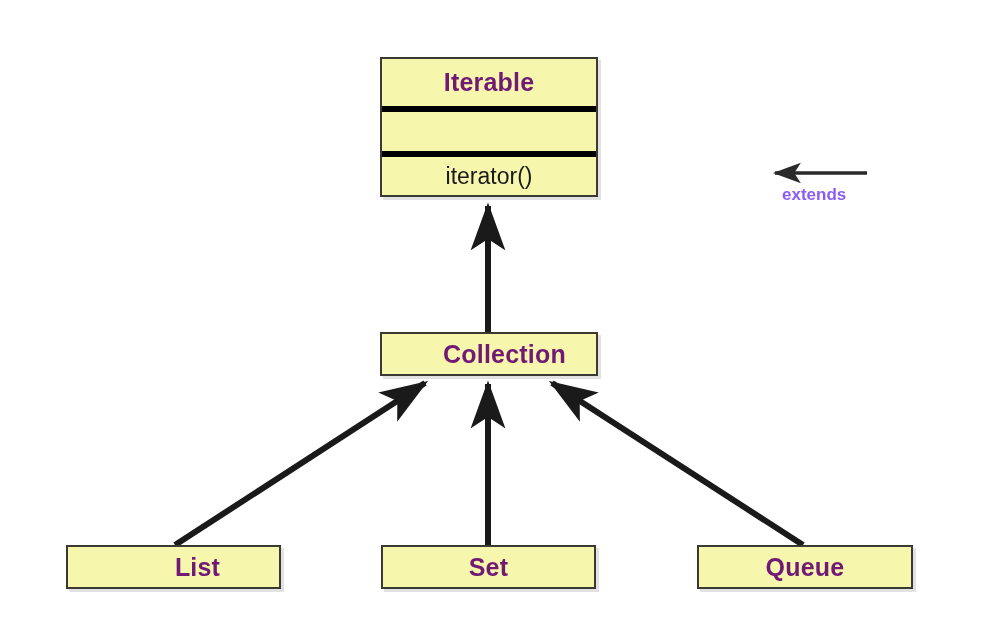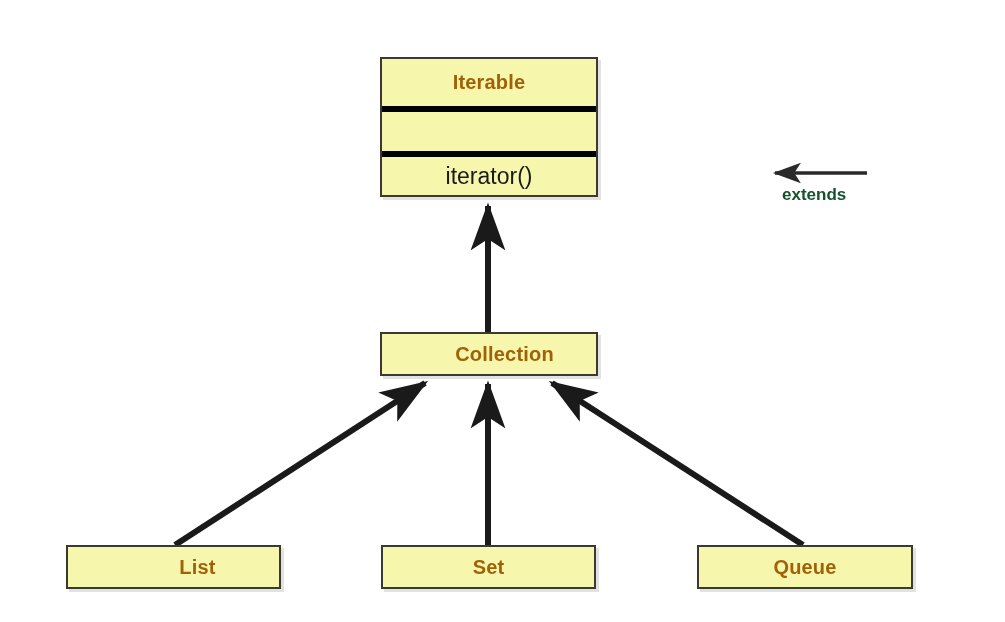--- a/index.html
+++ b/index.html
@@ -39,40 +39,40 @@
     display: flex;
     align-items: center;
     justify-content: center;
     background: #f7f6ad;
   }
   .uml-row + .uml-row {
     border-top: 6px solid #000000;
   }
   .row-name {
     font-weight: bold;
-    font-size: 20px;
-    color: #a16207;
+    font-size: 25px;
+    color: #701a75;
     letter-spacing: 0.2px;
   }
   .row-empty {
     font-size: 20px;
   }
   .row-method {
     font-weight: normal;
     font-size: 23px;
     color: #1a1a1a;
   }
   .legend {
     position: absolute;
   }
   .legend-label {
     position: absolute;
     font-weight: bold;
     font-size: 17px;
-    color: #14532d;
+    color: #8b5cf6;
     white-space: nowrap;
   }
 </style>
 </head>
 <body>
 
 <div id="canvas">
 
   <svg class="edges" viewBox="0 0 1005 622" xmlns="http://www.w3.org/2000/svg">
     <defs>

